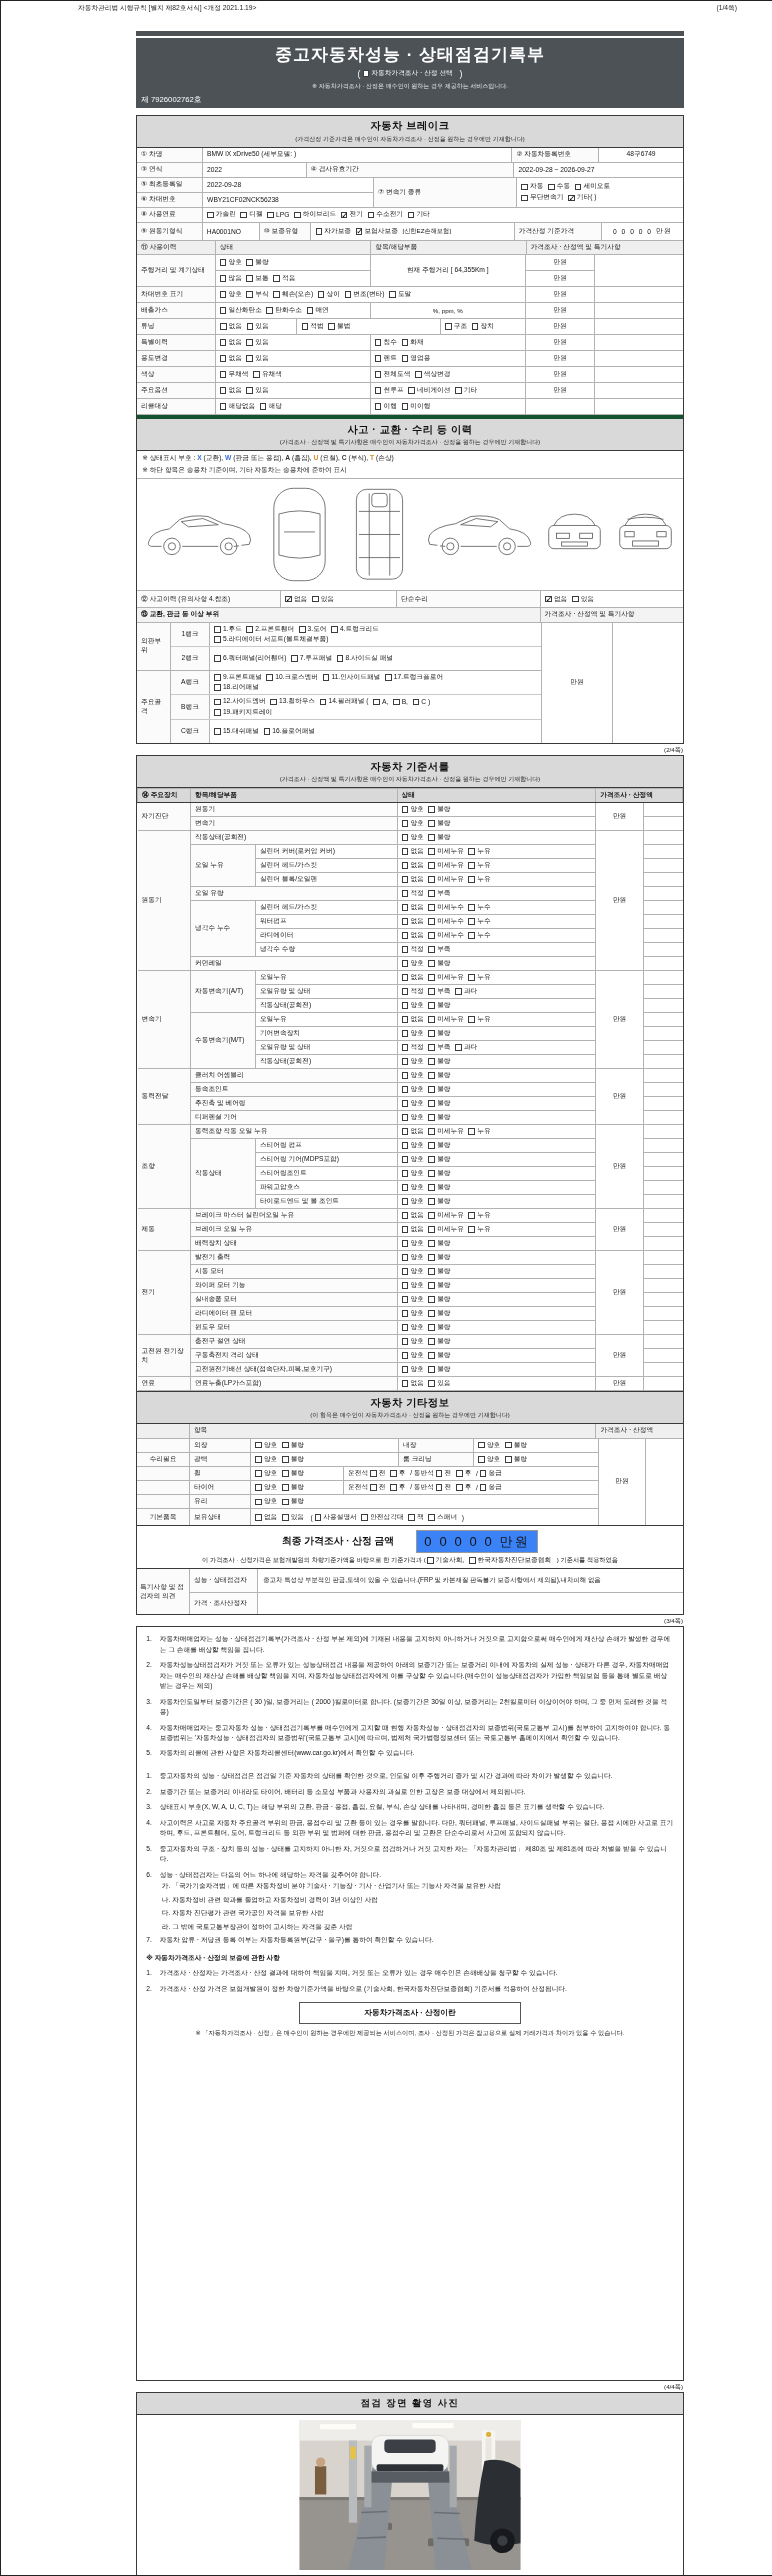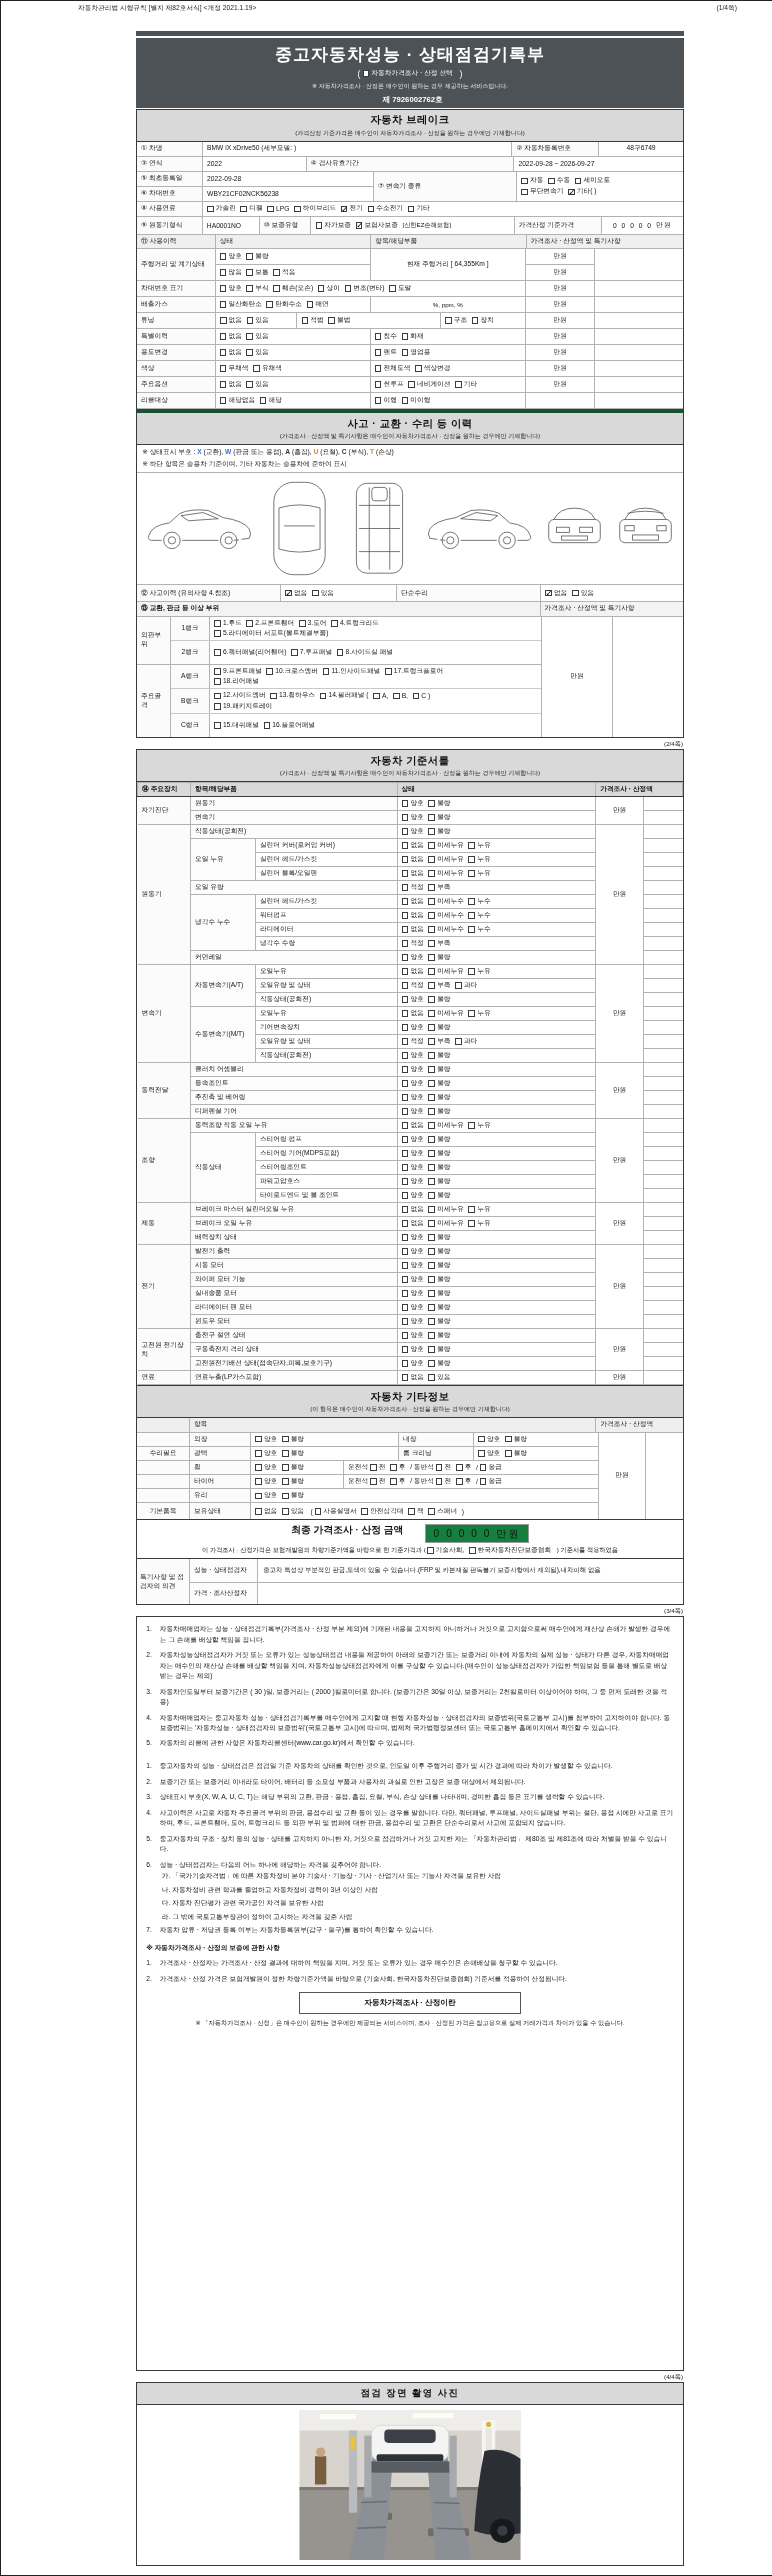--- a/index.html
+++ b/index.html
@@ -3,26 +3,26 @@
 <meta charset="utf-8">
 <style>
 *{box-sizing:border-box}
 html,body{margin:0;padding:0}
 body{width:773px;height:2576px;background:#fff;border:1px solid #222;overflow:hidden;
   font-family:"Liberation Sans","DejaVu Sans",sans-serif;color:#111;position:relative}
 .topline{position:absolute;top:2.6px;left:77px;width:659px;display:flex;justify-content:space-between;font-size:6.7px;color:#222}
 .sheet{position:absolute;left:135px;top:30px;width:548px}
 .pagemark{height:10.3px;text-align:right;font-size:6.2px;padding:1px 1px 0 0;color:#222}
 
-.titleblock{background:#4d5257;color:#fff;position:relative;padding:3.1px 0 2.1px 0;margin-bottom:1px}
+.titleblock{background:#4d5257;color:#fff;position:relative;padding:3.1px 0 2.1px 0;margin-bottom:7px}
 .titleblock .stripe{height:2.1px;background:#fff;margin:1.5px 0 5.2px 0}
 .bigtitle{text-align:center;font-size:17px;font-weight:bold;letter-spacing:1px}
 .subtitle{text-align:center;font-size:8.8px;margin-top:3.1px;display:flex;justify-content:center;align-items:center;gap:2.1px}
 .titlenote{text-align:center;font-size:6px;margin-top:2.6px;color:#eee}
-.docno{font-size:7.7px;font-weight:bold;padding:4.1px 0 1px 5.2px;text-align:center}
+.docno{font-size:7.7px;font-weight:normal;padding:4.1px 0 1px 5.2px;text-align:left}
 
 .box{border:1.5px solid #3a3a3a;background:#fff;margin-bottom:1px}
 .sechead{background:#d9d9d9;border-bottom:1px solid #3a3a3a;text-align:center;padding:3.6px 0 3.1px 0}
 .sechead .t{font-size:10.3px;font-weight:bold;letter-spacing:0.5px}
 .sechead .n{font-size:6px;margin-top:1.5px;color:#222}
 
 .frow{display:flex;border-bottom:0.5px solid #b3b3b3;min-height:15px;align-items:stretch}
 .frow:last-child{border-bottom:none}
 .fc{border-right:0.5px solid #b3b3b3;padding:2.1px 4.1px;font-size:6.7px;display:flex;align-items:center}
 .fc:last-child{border-right:none}
@@ -48,23 +48,23 @@
 table.dt td.g{width:53px;background:#fbfbfb;text-align:left}
 table.dt td.s1{width:65px;background:#fcfcfc}
 table.dt td.s2{width:142px}
 table.dt td.st{width:199px}
 table.dt td.pr{width:48px;text-align:center}
 table.dt td.bl{width:39px}
 table.dt tr td:first-child{border-left:none}
 table.dt tr td:last-child{border-right:none}
 
 .finalprice{border-top:1px solid #3a3a3a;padding:4.1px 0 3.1px 0;text-align:center}
-.finalprice .row1{display:flex;justify-content:center;gap:22px}
+.finalprice .row1{display:flex;justify-content:center;align-items:center;gap:22px}
 .finalprice .t{font-size:9.8px;font-weight:bold}
-.finalprice .v{border:0.5px solid #999;background:#15803d;padding:1.5px 7.2px;font-size:10px;letter-spacing:2.1px}
+.finalprice .v{border:0.5px solid #999;background:#3b82f6;padding:1.5px 7.2px;font-size:13px;letter-spacing:2.1px}
 .finalprice .n{font-size:6.2px;margin-top:3.1px;display:flex;justify-content:center;align-items:center;gap:1px}
 
 .opin{display:flex;border-top:1px solid #3a3a3a}
 .opin .side{width:53px;background:#fbfbfb;border-right:0.5px solid #b3b3b3;font-size:6.7px;display:flex;align-items:center;padding:2.1px 3.1px}
 .opin .rows{flex:1}
 .opin .orow{display:flex;border-bottom:0.5px solid #b3b3b3}
 .opin .orow:last-child{border-bottom:none}
 .opin .ol{width:68px;border-right:0.5px solid #b3b3b3;background:#fcfcfc;font-size:6.7px;padding:2.6px 4.1px;display:flex;align-items:center}
 .opin .ov{flex:1;font-size:6.4px;padding:2.6px 5.2px;display:flex;align-items:center}
 

